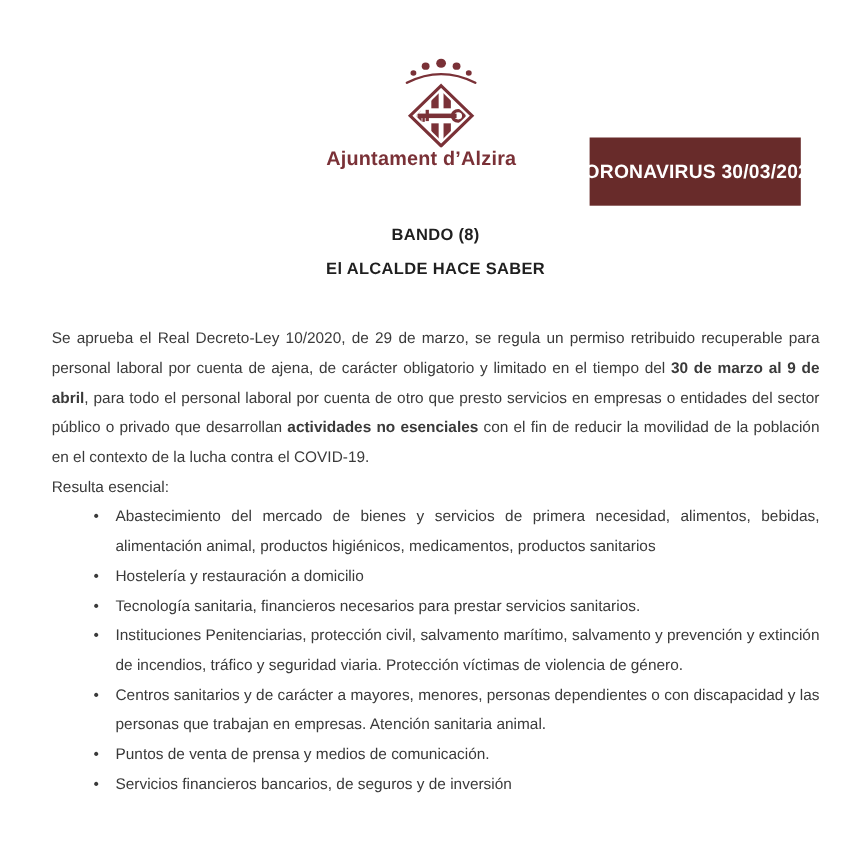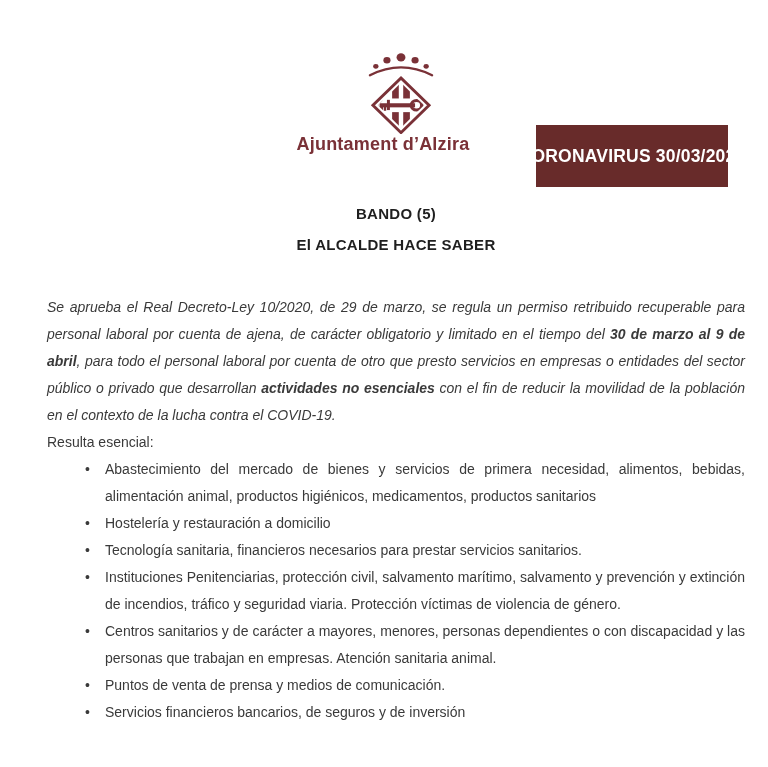--- a/index.html
+++ b/index.html
@@ -74,21 +74,20 @@
     width: 698px;
     color: #3a3a3a;
     font-size: 14px;
     line-height: 27px;
   }
   .content p {
     margin: 0;
   }
   .intro {
     text-align: justify;
-    font-style: italic;
   }
   .essentials {
     margin: 0;
     padding: 0;
     list-style: none;
   }
   .essentials li {
     position: relative;
     padding-left: 58px;
     text-align: justify;
@@ -140,21 +139,21 @@
     </g>
   </svg>
 
   <div class="brand-name">Ajuntament d’Alzira</div>
 
   <div class="banner">
     <span>CORONAVIRUS 30/03/2020</span>
   </div>
 
   <div class="title-block">
-    <div>BANDO (5)</div>
+    <div>BANDO (8)</div>
     <div>El ALCALDE HACE SABER</div>
   </div>
 
   <div class="content">
     <p class="intro"><span>Se aprueba el Real Decreto-Ley 10/2020, de 29 de marzo, se regula un permiso retribuido recuperable para personal laboral por cuenta de ajena, de carácter obligatorio y limitado en el tiempo del </span><span class="bold">30 de marzo al 9 de abril</span><span>, para todo el personal laboral por cuenta de otro que presto servicios en empresas o entidades del sector público o privado que desarrollan </span><span class="bold">actividades no esenciales</span><span> con el fin de reducir la movilidad de la población en el contexto de la lucha contra el COVID-19.</span></p>
     <p>Resulta esencial:</p>
     <ul class="essentials">
         <li>Abastecimiento del mercado de bienes y servicios de primera necesidad, alimentos, bebidas, alimentación animal, productos higiénicos, medicamentos, productos sanitarios</li>
         <li>Hostelería y restauración a domicilio</li>
         <li>Tecnología sanitaria, financieros necesarios para prestar servicios sanitarios.</li>

